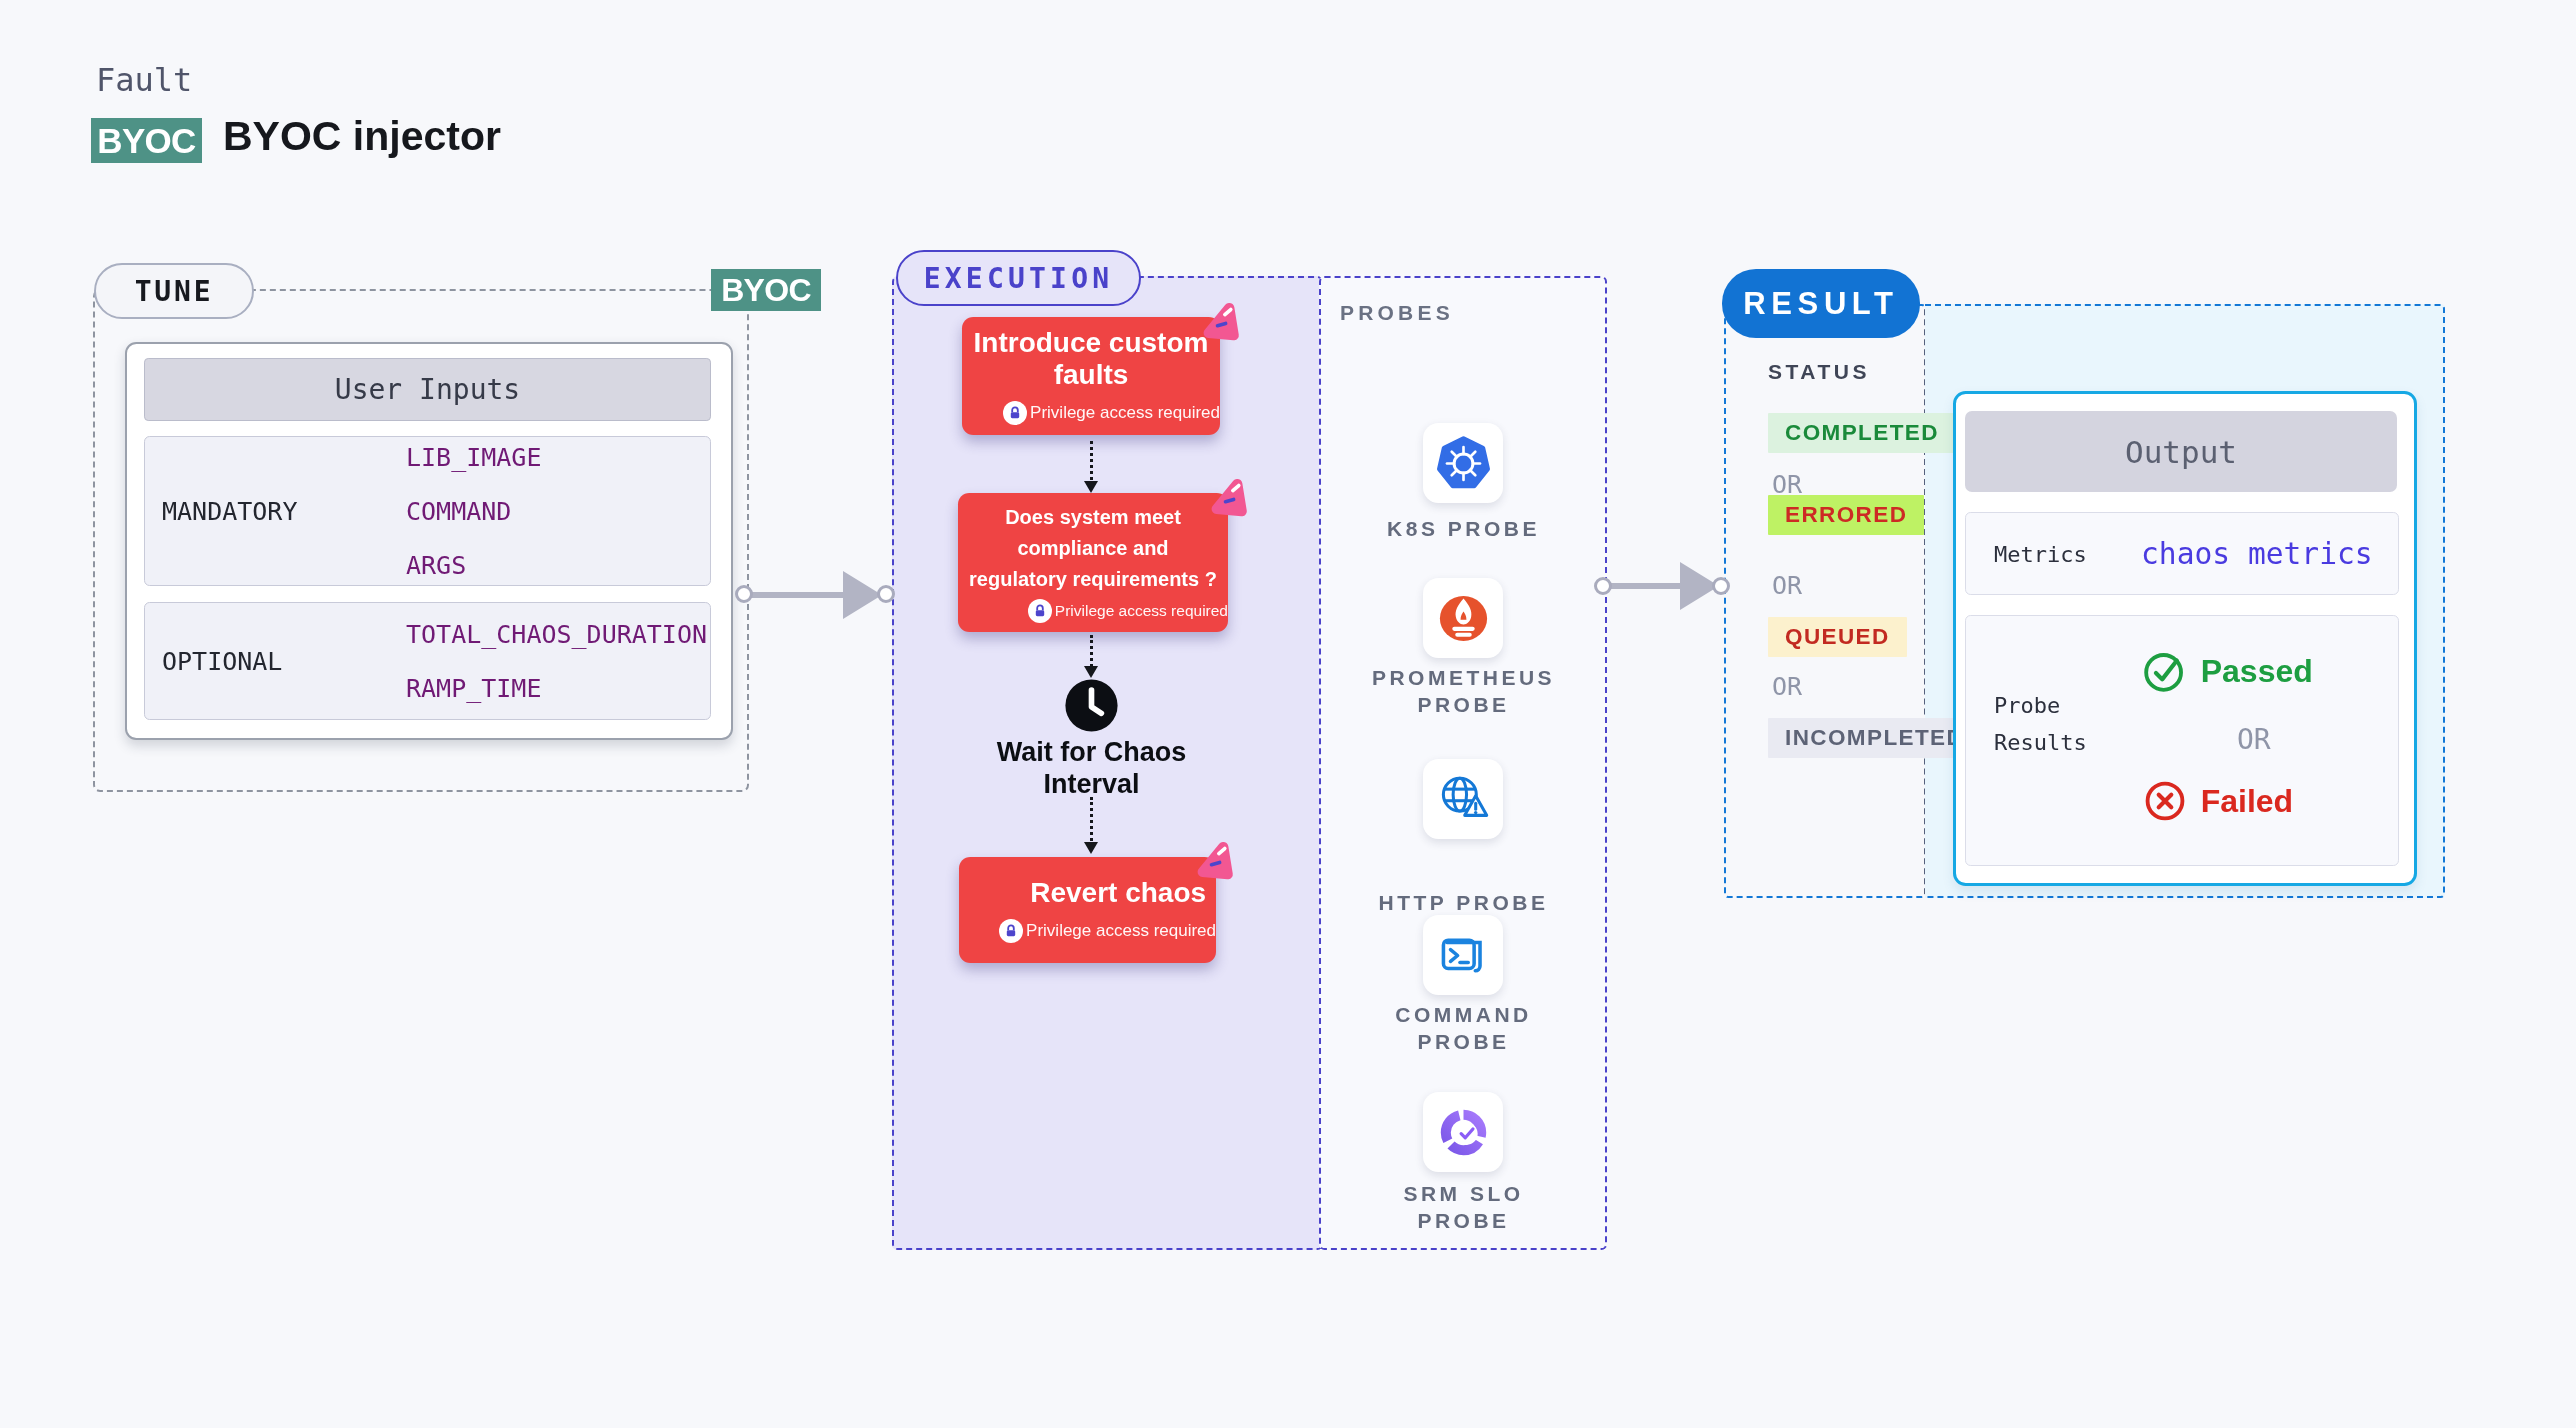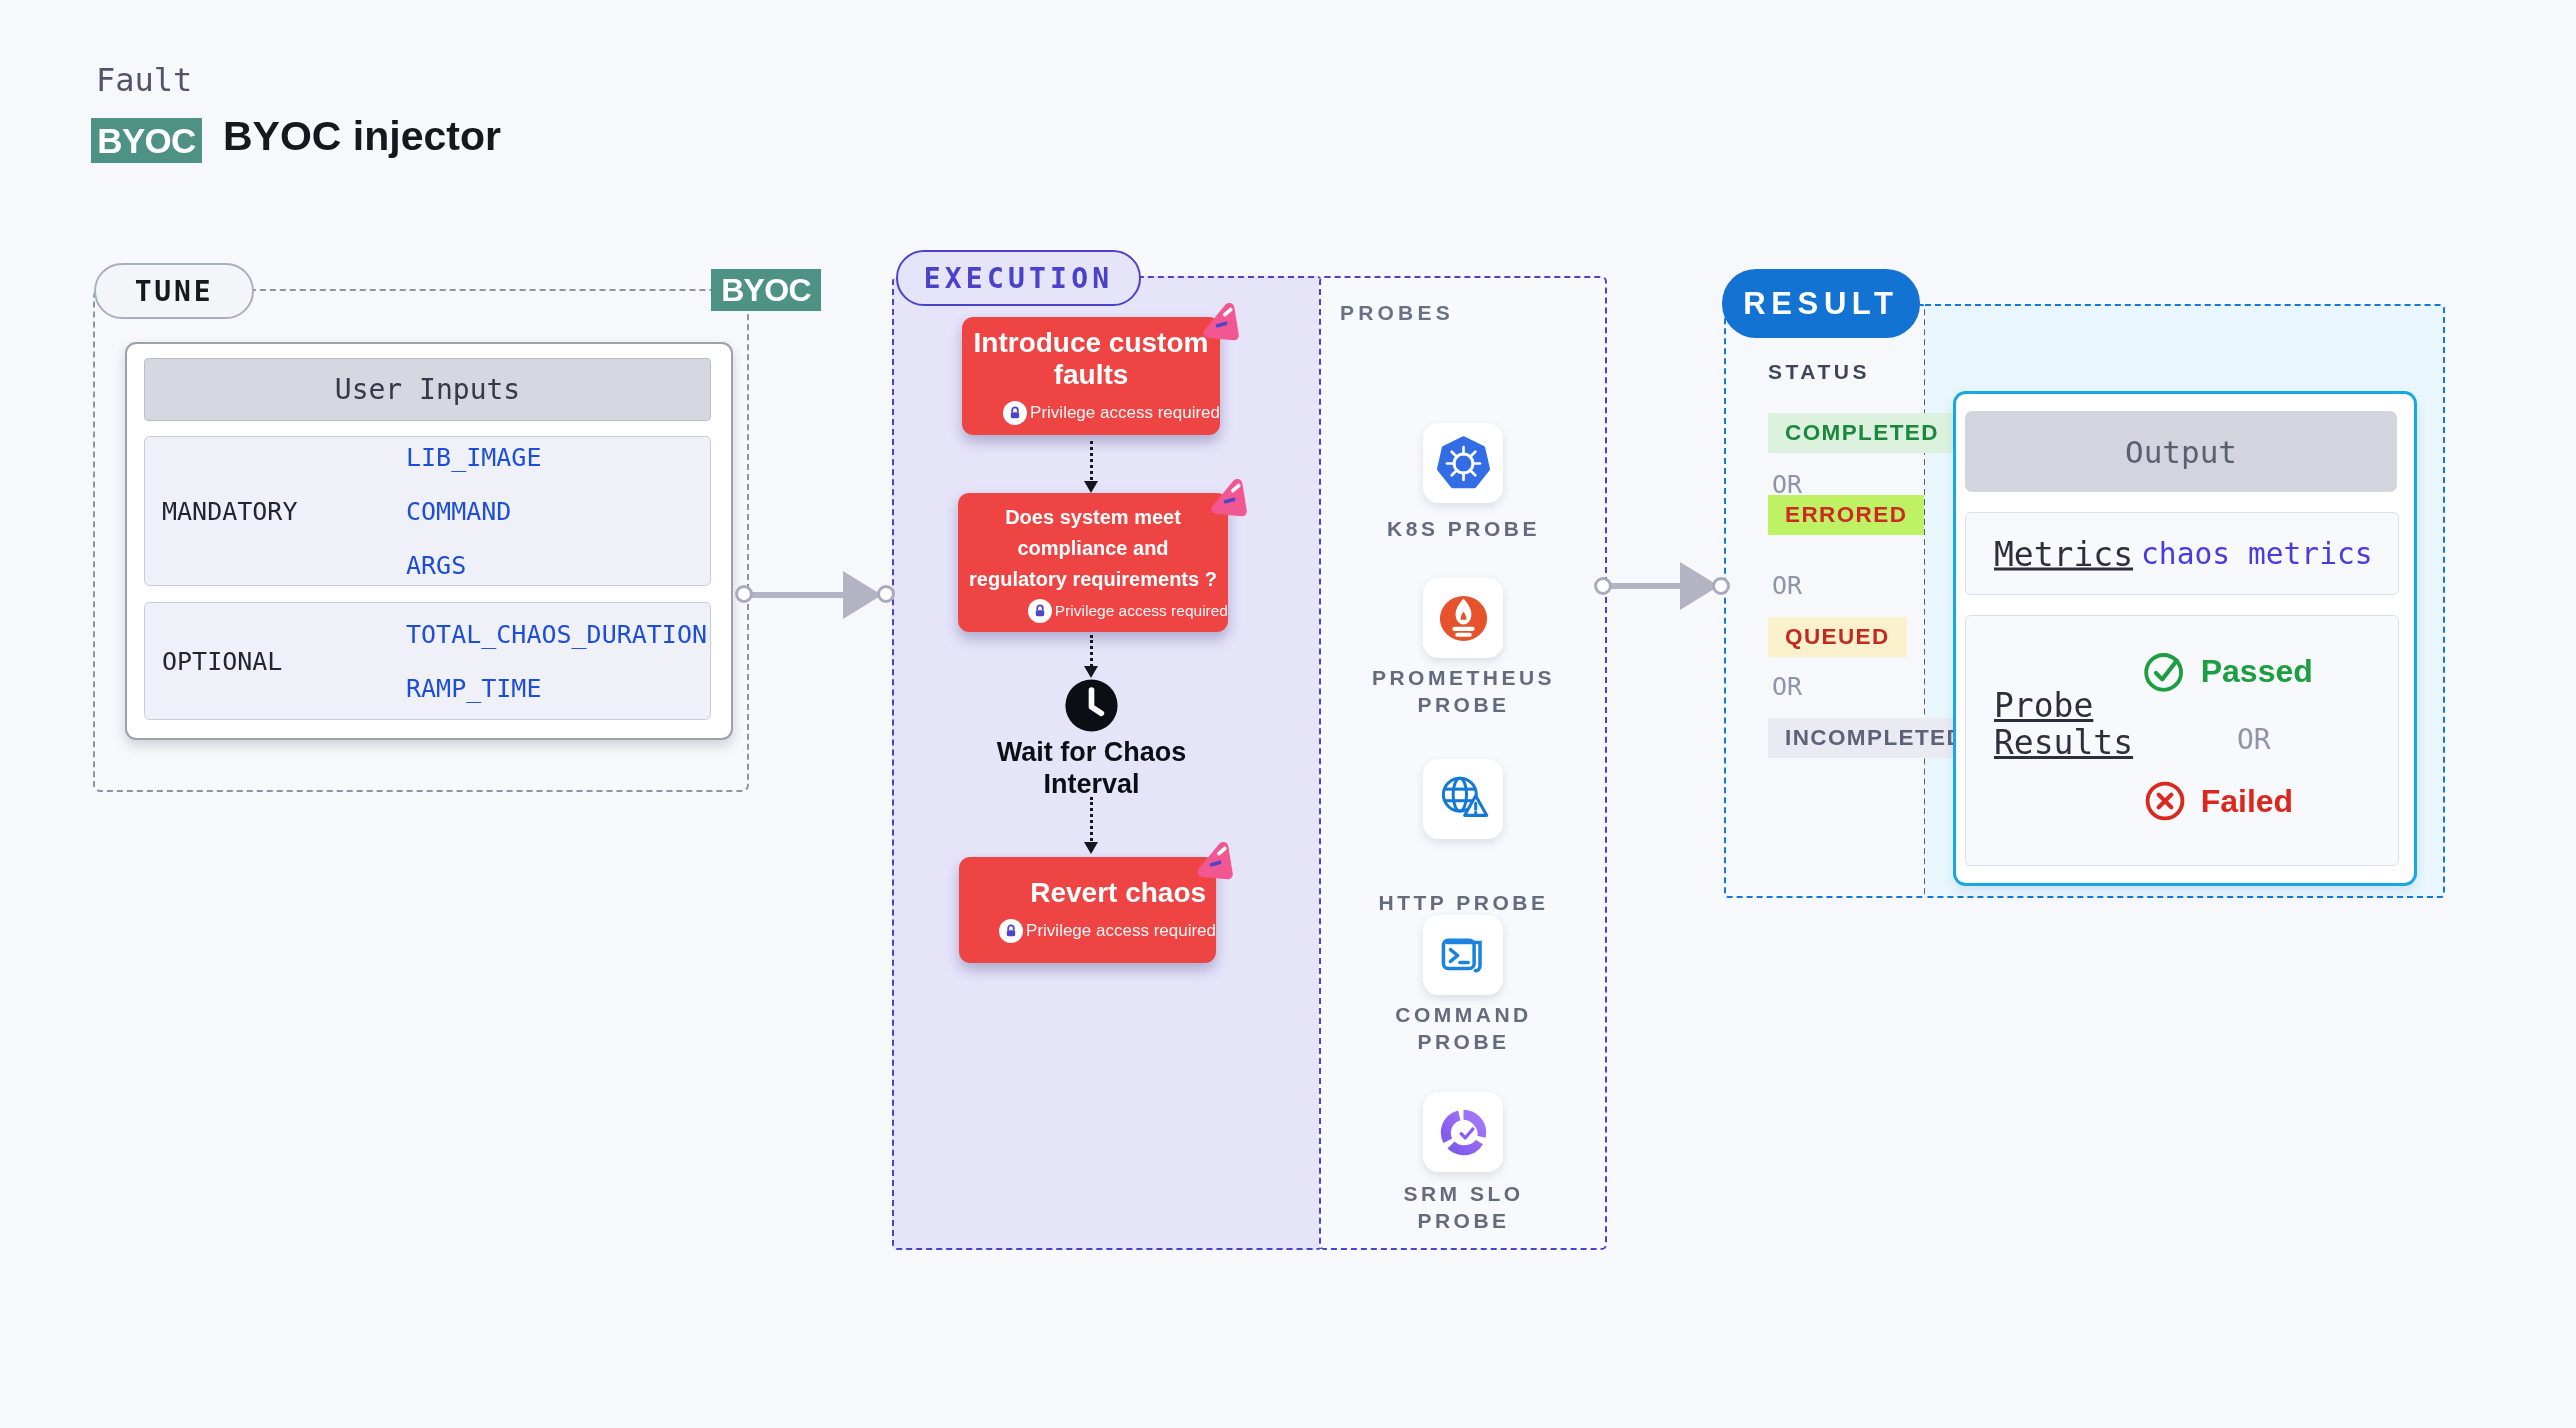--- a/index.html
+++ b/index.html
@@ -23,21 +23,21 @@
             font-weight:800;font-size:32px;letter-spacing:-0.7px;}
   .ui-card{left:125px;top:342px;width:604px;height:394px;background:#fff;border:2.1px solid #9ba1ad;
            border-radius:11.3px;box-shadow:0 5.6px 11.3px rgba(40,48,70,.18);}
   .ui-header{left:144px;top:358px;width:565px;height:61px;background:#d7d7e1;border:1.4px solid #babccb;
              border-radius:4.2px;font-size:28px;color:#363a48;}
   .ui-row{background:#f0f1f8;border:1.4px solid #c8cad9;border-radius:5.6px;}
   .row-mandatory{left:144px;top:436px;width:565px;height:148px;}
   .row-optional{left:144px;top:602px;width:565px;height:116px;}
   .row-label{position:absolute;left:17px;top:50%;transform:translateY(-50%);font-size:25px;color:#23262f;}
   .row-values{position:absolute;left:261px;top:0;height:100%;display:flex;flex-direction:column;
-              justify-content:center;gap:25px;font-size:25px;color:#1d4ed8;}
+              justify-content:center;gap:25px;font-size:25px;color:#701a75;}
 
   
   .shaft{height:6.3px;background:#b2b4c4;}
   .ahead{width:0;height:0;border-top:24px solid transparent;border-bottom:24px solid transparent;
          border-left:39px solid #b2b4c4;}
   .conn-dot{width:18.3px;height:18.3px;border-radius:50%;background:#fff;border:3.5px solid #a9abbd;
             box-sizing:border-box;z-index:5;}
 
   
   .exec-box{left:892px;top:276px;width:427px;height:970px;background:#e6e4f9;
@@ -91,21 +91,21 @@
   .or-status{position:absolute;left:1772px;font-size:25px;color:#8f95a8;}
   .o1{top:470px;} .o2{top:571px;} .o3{top:672px;}
 
   .output-card{left:1953px;top:391px;width:458px;height:489px;background:#fff;border:3.5px solid #16a8e4;
                border-radius:12.7px;box-shadow:0 5.6px 11.3px rgba(30,90,140,.10);}
   .o-header{left:1965px;top:411px;width:432px;height:81px;background:#d4d4df;border-radius:7px;
             font-size:31px;color:#5b6071;}
   .o-row{background:#f8f9fd;border:1.4px solid #dbdde9;border-radius:5.6px;}
   .metrics-row{left:1965px;top:512px;width:432px;height:81px;}
   .pr-row{left:1965px;top:615px;width:432px;height:249px;}
-  .o-label{position:absolute;left:28px;font-size:33px;color:#2c303d;text-decoration:underline;}
+  .o-label{position:absolute;left:28px;font-size:22px;color:#2c303d;}
   .metric-value{position:absolute;left:175px;top:50%;transform:translateY(-50%);
                 font-size:29.6px;color:#4a3be0;}
   .pr-label{top:31px;width:148px;line-height:37px;margin-top:40px;}
   .res-line{position:absolute;display:flex;align-items:center;gap:12.7px;}
   .res-pass{left:176px;top:32px;color:#1d9e41;}
   .res-fail{left:176px;top:162px;color:#da281f;}
   .res-text{font-size:32px;font-weight:700;}
   .or-output{position:absolute;left:271px;top:107px;font-size:28px;color:#8f95a8;}
 </style>
 </head>

